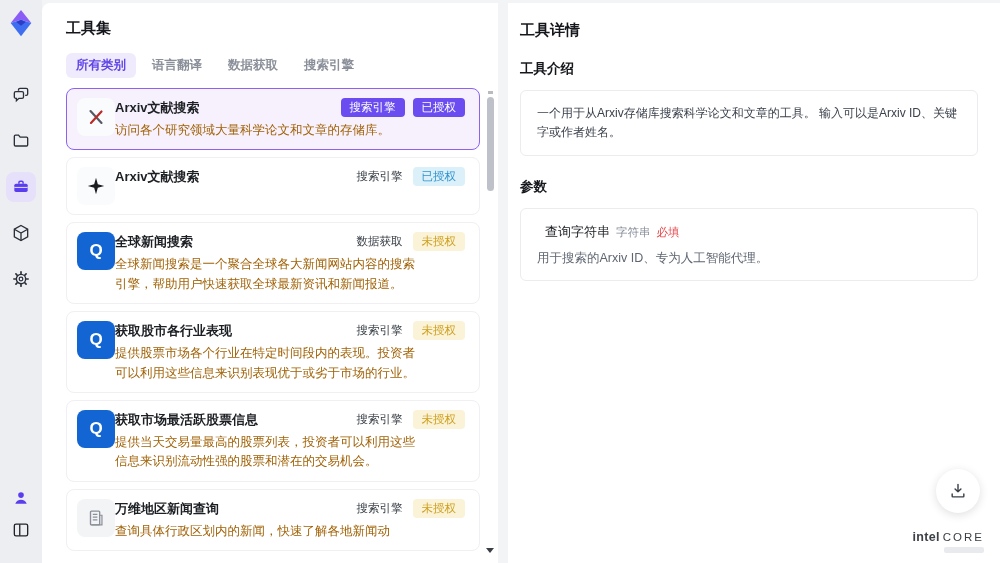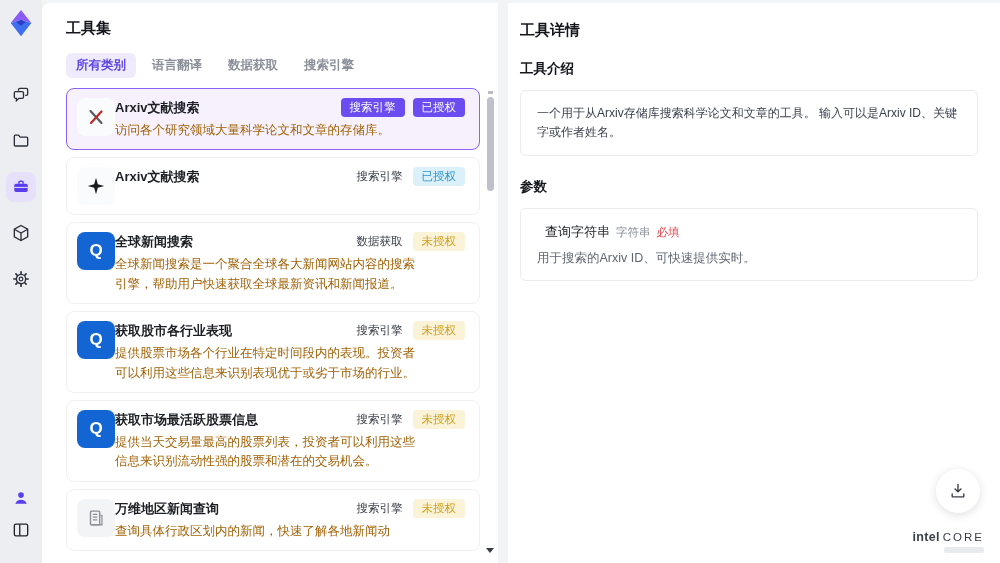--- a/index.html
+++ b/index.html
@@ -252,21 +252,21 @@
   <div class="detail-box">
     <div class="intro-text">一个用于从Arxiv存储库搜索科学论文和文章的工具。 输入可以是Arxiv ID、关键字或作者姓名。</div>
   </div>
   <div class="section-heading">参数</div>
   <div class="detail-box">
     <div>
   <div>
     <div>
       <span class="param-name">查询字符串</span><span class="param-type">字符串</span><span class="param-required">必填</span>
     </div>
-    <div class="param-desc">用于搜索的Arxiv ID、可快速提供实时。</div>
+    <div class="param-desc">用于搜索的Arxiv ID、专为人工智能代理。</div>
   </div>
 </div>
   </div>
 </div>
 
 <div class="fab">
   <svg viewBox="0 0 24 24" fill="none" stroke="#3a4048" stroke-width="1.7" stroke-linecap="round" stroke-linejoin="round">
     <path d="M12 4v9M12 13l-3.5-3.5M12 13l3.5-3.5"></path>
     <path d="M5 15.5v2.8c0 .4.3.7.7.7h12.6c.4 0 .7-.3.7-.7v-2.8"></path>
   </svg>

